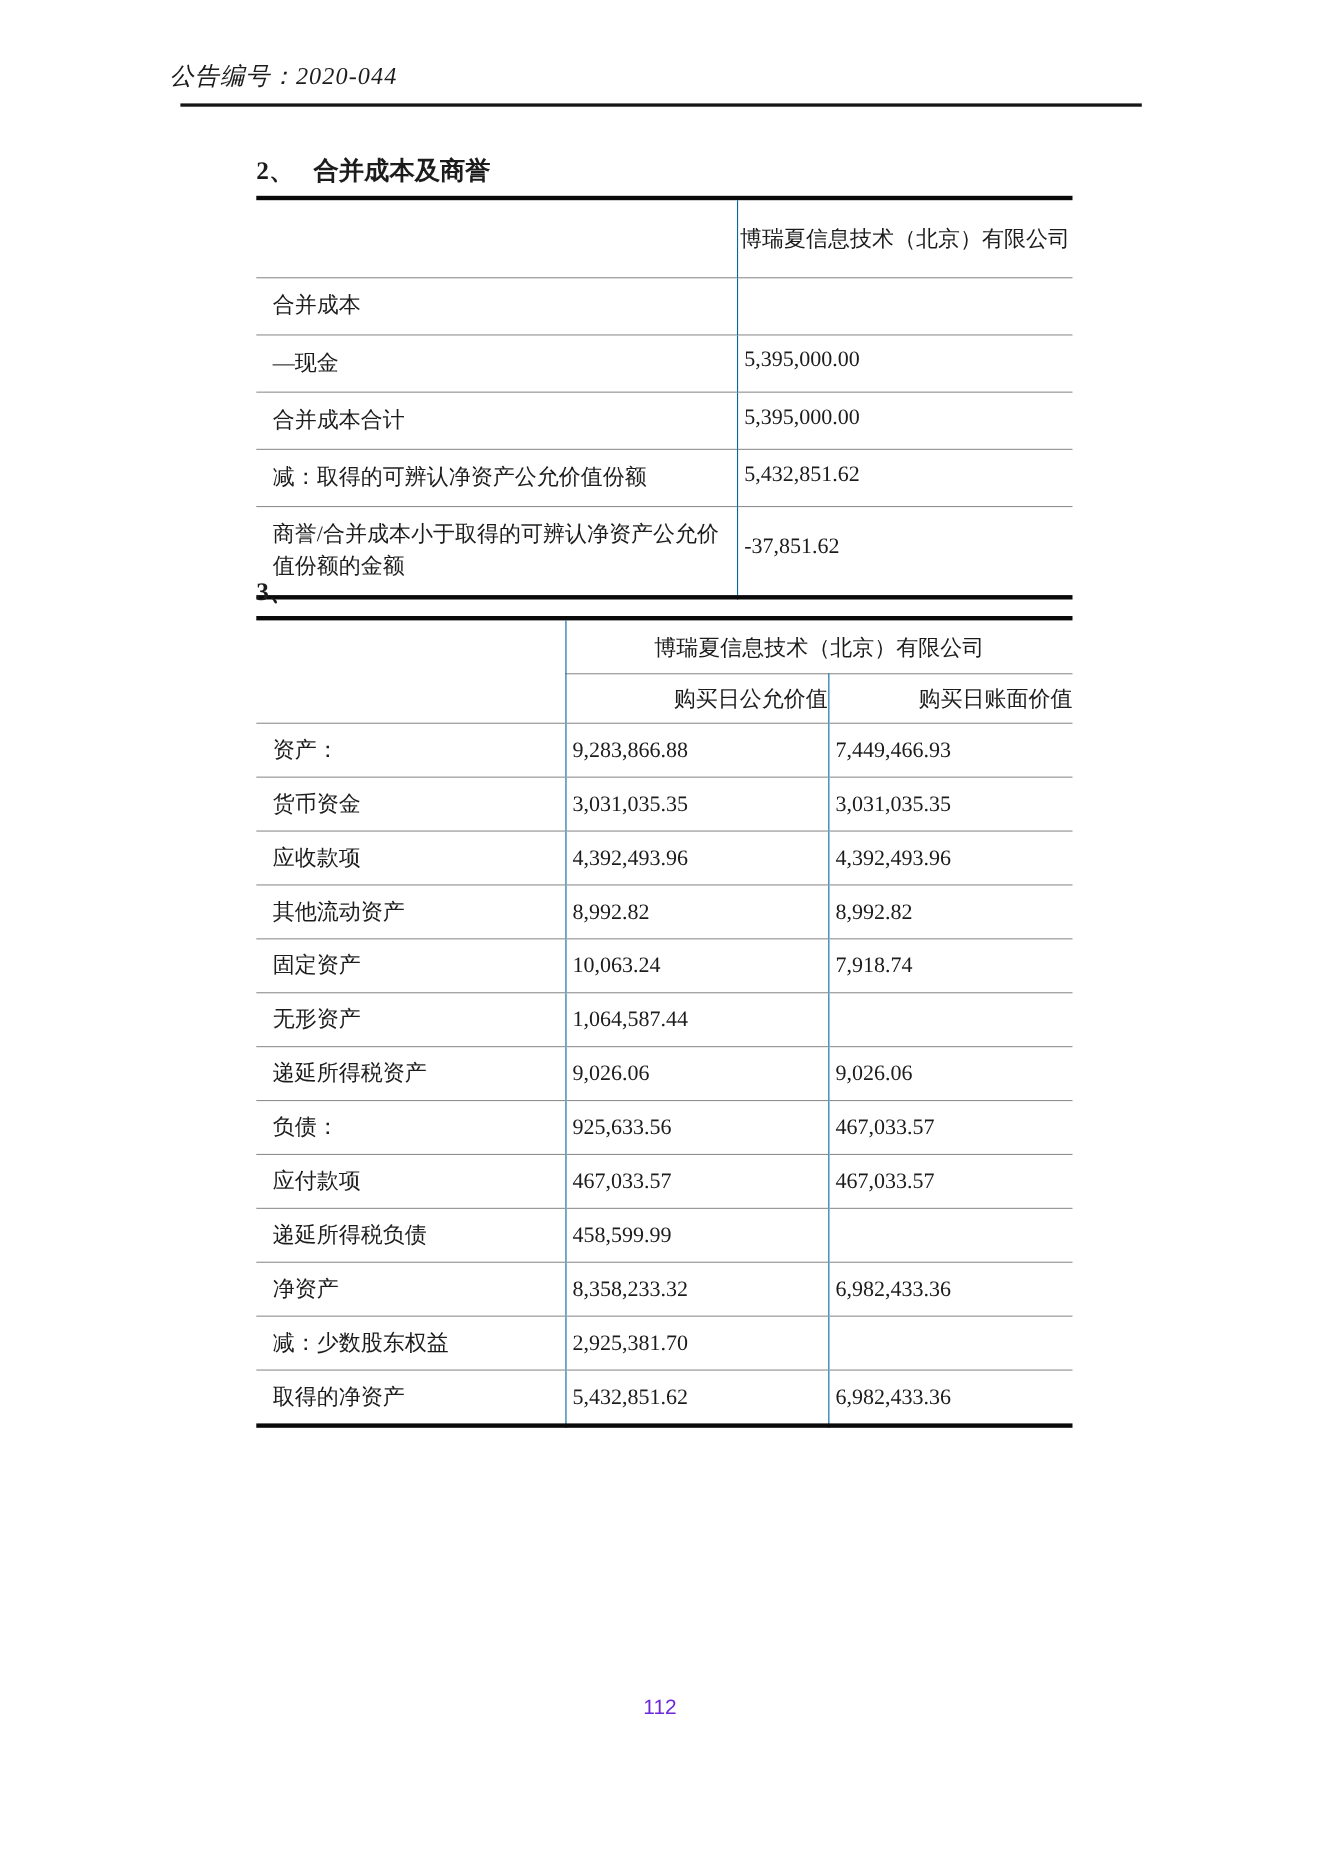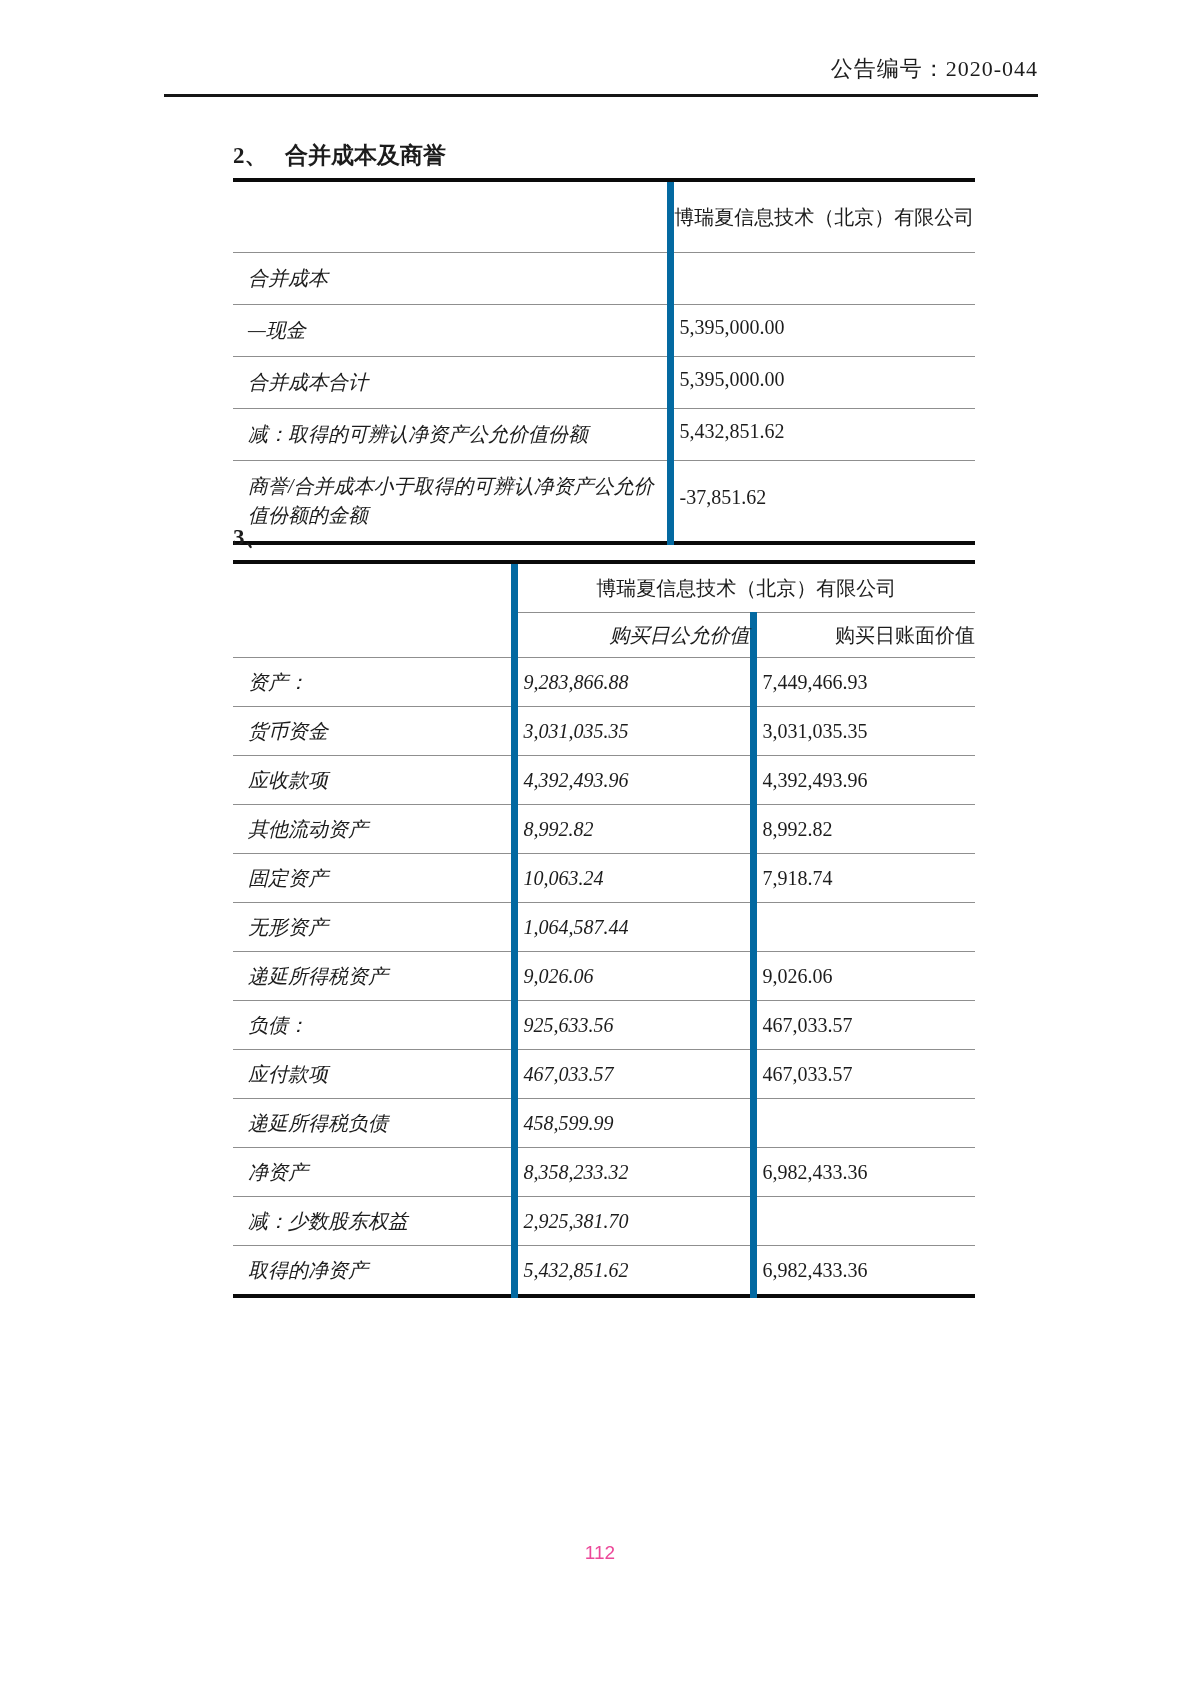--- a/index.html
+++ b/index.html
@@ -7,22 +7,22 @@
     position:relative;
     width:1200px; height:1696px;
     margin:0 auto;
     background:#ffffff;
     font-family:"Liberation Serif","DejaVu Serif",serif;
     color:#1c1c1c;
     overflow:hidden;
   }
   
   .doc-header {
-    position:absolute; top:54px; left:164px; width:874px;
-    text-align:right; font-size:22px; letter-spacing:1px;
+    position:absolute; top:54px; left:154px; width:874px;
+    font-size:22px; letter-spacing:1px;font-style:italic;
   }
   .header-rule {
     position:absolute; top:94px; left:164px; width:874px;
     border-top:3px solid #161616; height:0;
   }
   
   .section { position:absolute; left:233px; width:742px; }
   .section-2 { top:140px; }
   .section-3 { top:522px; }
   .section-title {
@@ -32,37 +32,37 @@
     border-bottom:4px solid #0a0a0a;
   }
   .sec-num { width:52px; flex:none; }
   
   table {
     width:742px; border-collapse:collapse; table-layout:fixed;
     border-bottom:4px solid #0a0a0a;
     font-size:20px;
   }
   td { padding:0; vertical-align:middle; }
-  .vline-r { border-right:7px solid #0369a1;font-style:italic; }
+  .vline-r { border-right:1px solid #0369a1; }
   .hline-t { border-top:1px solid #8f8f8f; }
   
   .t2 .company-cell { text-align:center; height:70px; }
   .t2 .label-cell   { padding:11px 10px 11px 15px; line-height:29px; }
   .t2 .value-cell   { text-align:left; padding:4px 22px 11px 6px; line-height:29px; }
   
   .t3 .company-cell { text-align:center; height:48px; }
   .t3 .colhead-cell { text-align:right; height:44px; }
   .t3 .label-cell   { padding:11px 8px 11px 15px; line-height:26px; }
   .t3 .value-cell   { padding:11px 22px 11px 6px; line-height:26px; }
   
   .page-number {
     position:absolute; top:1542px; left:0; width:100%;
     text-align:center;
     font-family:"Liberation Sans","DejaVu Sans",sans-serif;
-    font-size:19px; color:#ec4899;
+    font-size:19px; color:#6d28d9;
   }
 </style>
 </head>
 <body>
 
 <div class="page">
 
   <div class="doc-header">公告编号：2020-044</div>
   <div class="header-rule"></div>
 

